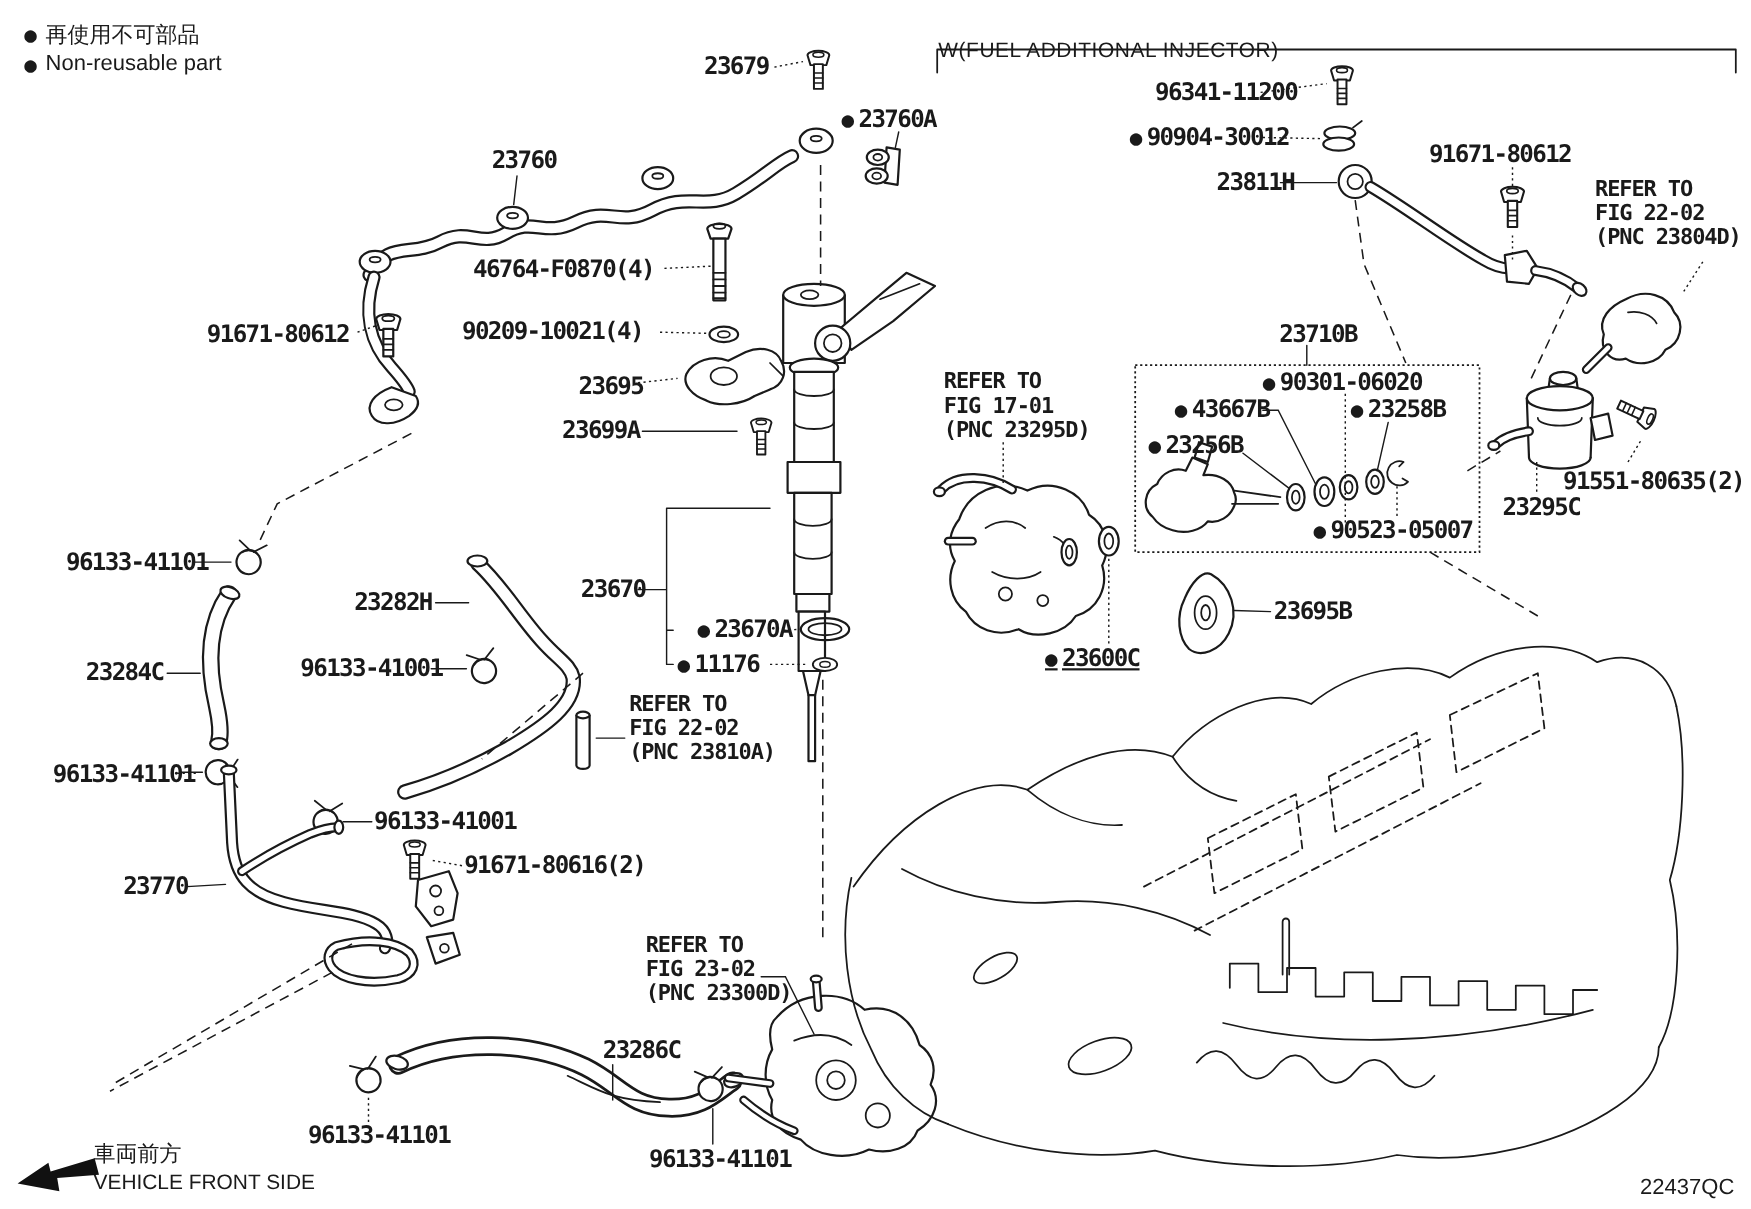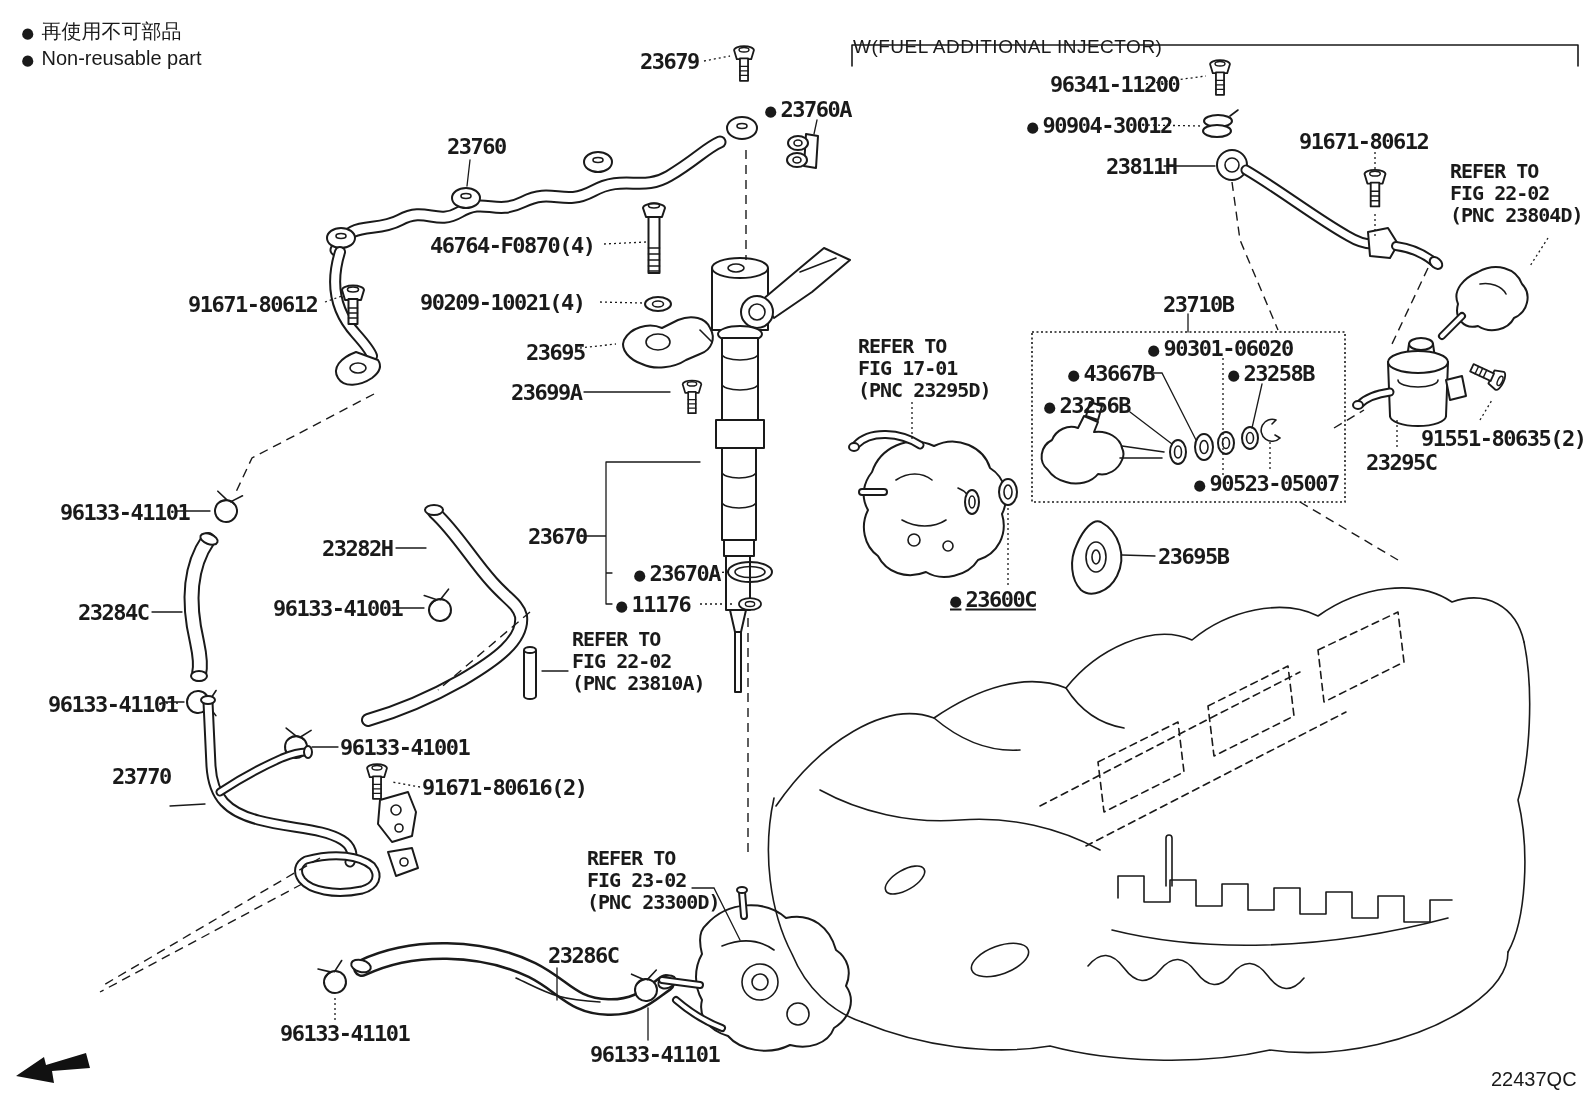--- a/index.html
+++ b/index.html
@@ -379,21 +379,21 @@
       <div class="part-label" style="left: 60px; top: 512px;"><span>96133-41101</span></div>
       <div class="part-label" style="left: 322px; top: 548px;"><span>23282H</span></div>
       <div class="part-label" style="left: 78px; top: 612px;"><span>23284C</span></div>
       <div class="part-label" style="left: 273px; top: 608px;"><span>96133-41001</span></div>
       <div class="part-label" style="left: 528px; top: 536px;"><span>23670</span></div>
       <div class="part-label" style="left: 616px; top: 573px; margin-left: 18px;"><span class="bullet">●</span><span>23670A</span></div>
       <div class="part-label" style="left: 616px; top: 604px;"><span class="bullet">●</span><span>11176</span></div>
       <div class="part-label" style="left: 48px; top: 704px;"><span>96133-41101</span></div>
       <div class="part-label" style="left: 340px; top: 747px;"><span>96133-41001</span></div>
       <div class="part-label" style="left: 422px; top: 787px;"><span>91671-80616(2)</span></div>
-      <div class="part-label" style="left: 112px; top: 776px;"><span>23770</span></div>
+      <div class="part-label" style="left: 112px; top: 806px;"><span>23770</span></div>
       <div class="part-label" style="left: 548px; top: 955px;"><span>23286C</span></div>
       <div class="part-label" style="left: 280px; top: 1033px;"><span>96133-41101</span></div>
       <div class="part-label" style="left: 590px; top: 1054px;"><span>96133-41101</span></div>
       <div class="part-label" style="left: 1050px; top: 84px;"><span>96341-11200</span></div>
       <div class="part-label" style="left: 1027px; top: 125px;"><span class="bullet">●</span><span>90904-30012</span></div>
       <div class="part-label" style="left: 1299px; top: 141px;"><span>91671-80612</span></div>
       <div class="part-label" style="left: 1106px; top: 166px;"><span>23811H</span></div>
       <div class="part-label" style="left: 1163px; top: 304px;"><span>23710B</span></div>
       <div class="part-label" style="left: 1148px; top: 348px;"><span class="bullet">●</span><span>90301-06020</span></div>
       <div class="part-label" style="left: 1068px; top: 373px;"><span class="bullet">●</span><span>43667B</span></div>
@@ -405,14 +405,18 @@
       <div class="part-label" style="left: 1158px; top: 556px;"><span>23695B</span></div>
       <div class="part-label" style="left: 950px; top: 599px; text-decoration: underline;"><span class="bullet">●</span><span>23600C</span></div>
     </div>
   <div id="notes-layer">
       <div class="note" style="left: 572px; top: 628px;"><div>REFER TO</div><div>FIG 22-02</div><div>(PNC 23810A)</div></div>
       <div class="note" style="left: 587px; top: 847px;"><div>REFER TO</div><div>FIG 23-02</div><div>(PNC 23300D)</div></div>
       <div class="note" style="left: 858px; top: 335px;"><div>REFER TO</div><div>FIG 17-01</div><div>(PNC 23295D)</div></div>
       <div class="note" style="left: 1450px; top: 160px;"><div>REFER TO</div><div>FIG 22-02</div><div>(PNC 23804D)</div></div>
     </div>
 
+  <div class="front">
+    <div class="fs-jp">車両前方</div>
+    <div class="fs-en">VEHICLE FRONT SIDE</div>
+  </div>
   <div class="diagcode">22437QC</div>
 </div>
 
 </body></html>

